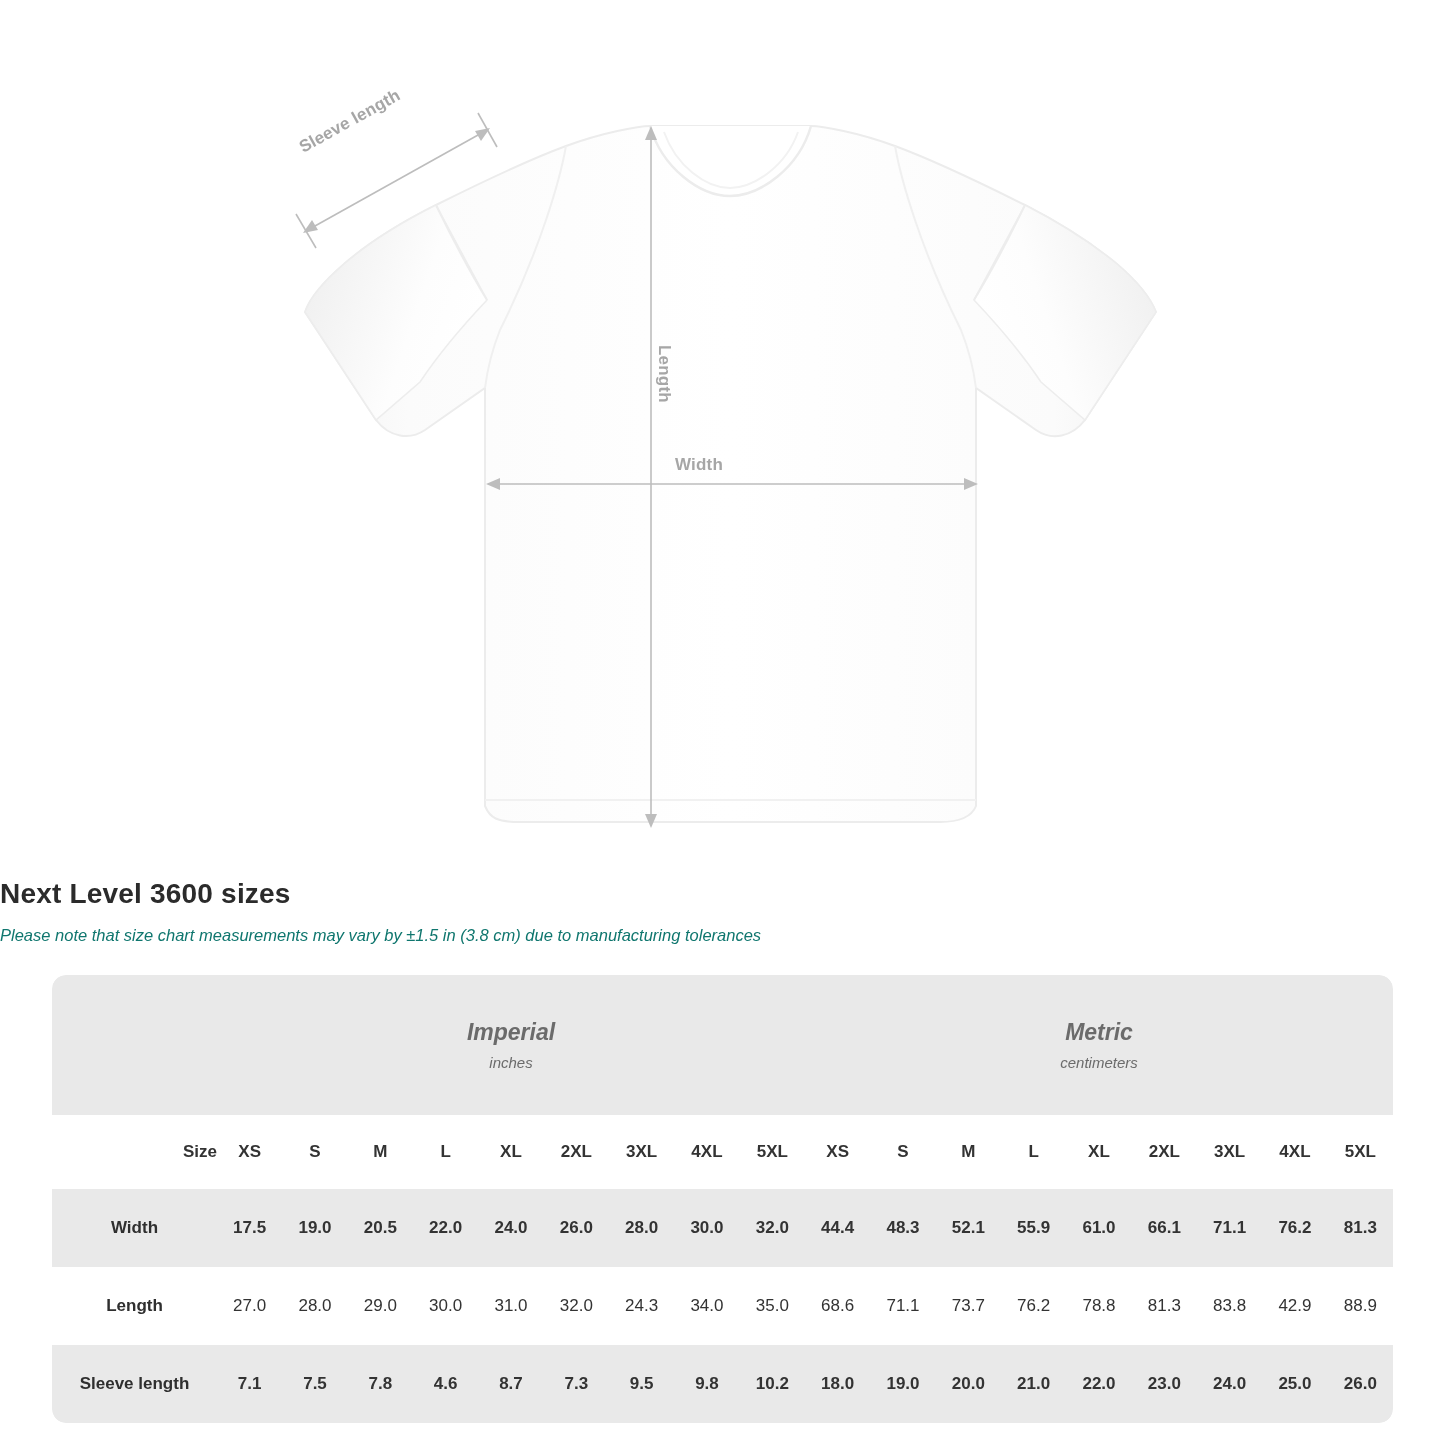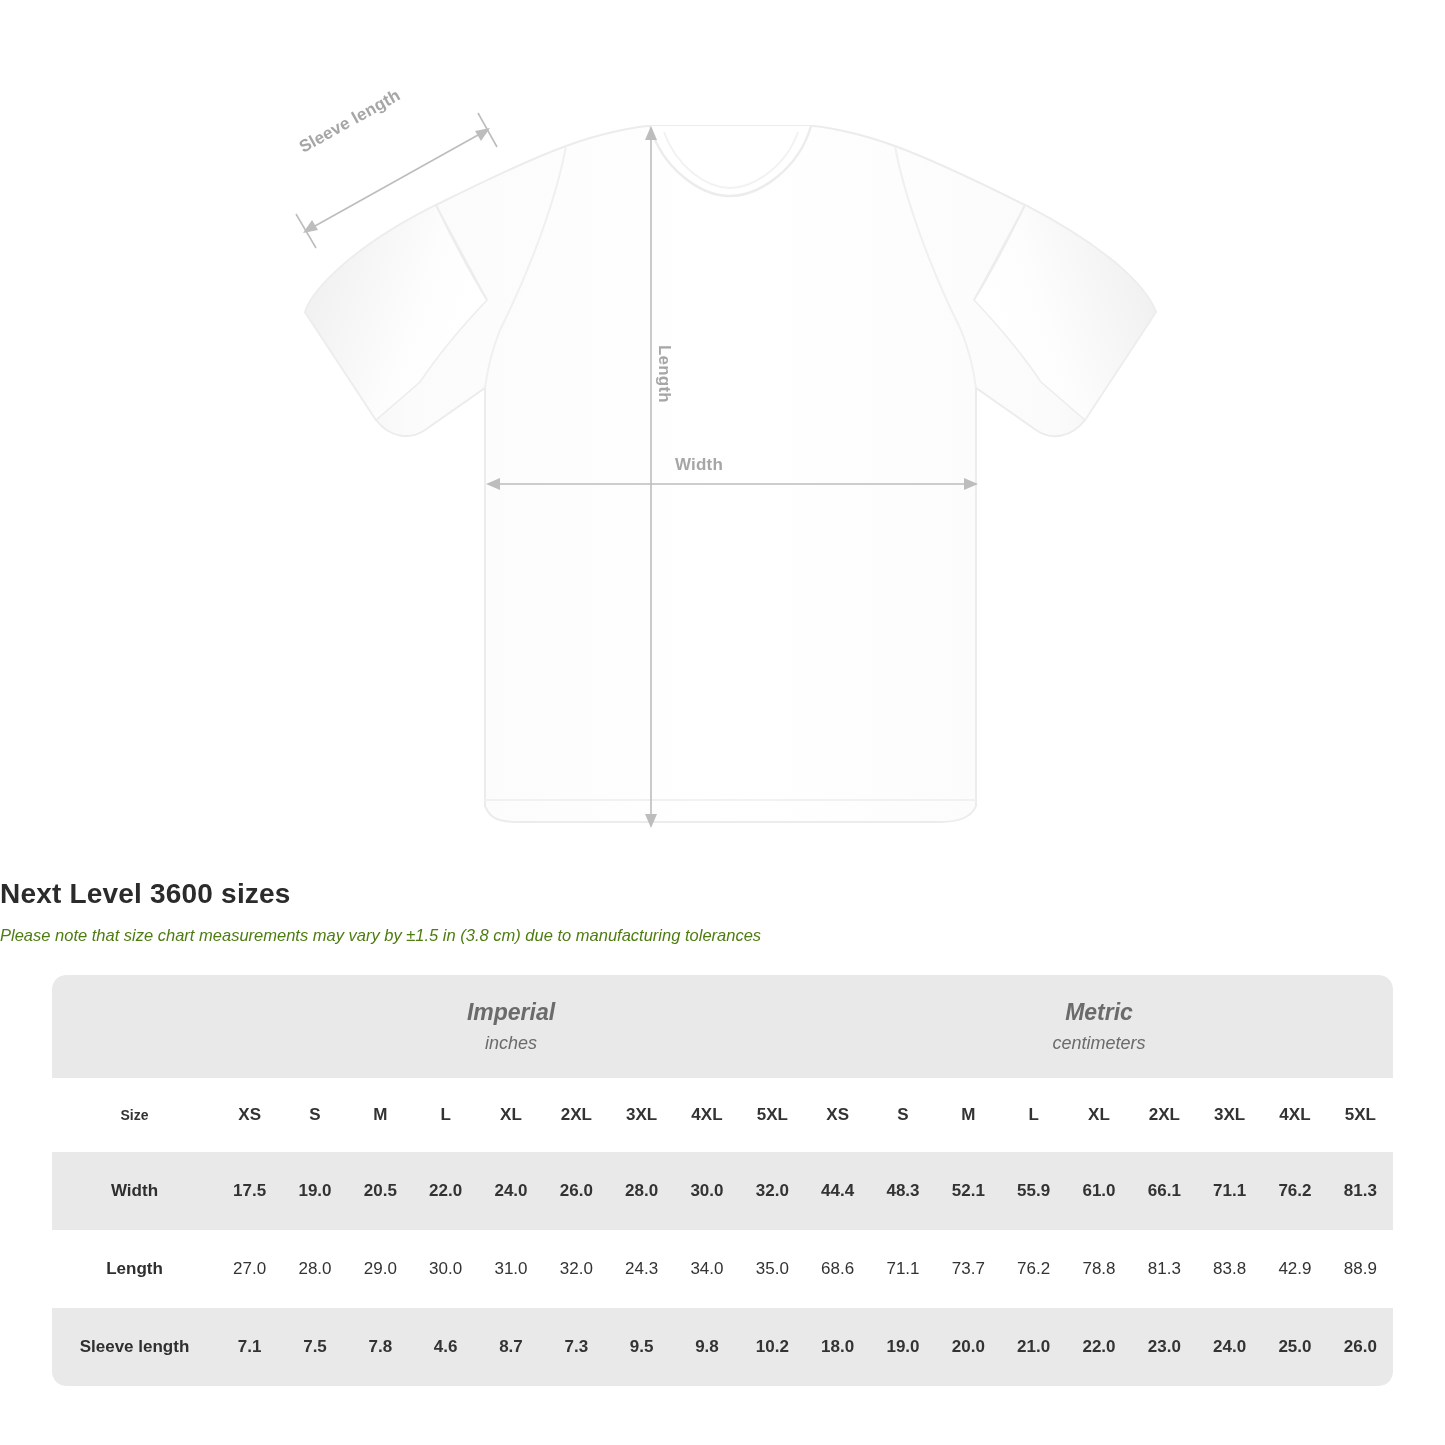--- a/index.html
+++ b/index.html
@@ -67,21 +67,21 @@
   .chart-title {
     font-size: 28px;
     font-weight: bold;
     color: #2b2b2b;
     margin: 0;
     letter-spacing: 0.2px;
   }
   .chart-note {
     font-size: 16.5px;
     font-style: italic;
-    color: #4d7c0f;
+    color: #0f766e;
     margin-top: 16px;
   }
 
   
   .table-wrap {
     margin: 30px 52px 0 52px;
     border-radius: 14px;
     overflow: hidden;
   }
   table.size-table {
@@ -90,46 +90,47 @@
     table-layout: fixed;
   }
   table.size-table td, table.size-table th {
     text-align: center;
     font-size: 17px;
     color: #333333;
     padding: 0;
   }
   .unit-row th {
     background: #e9e9e9;
-    height: 103px;
+    height: 140px;
     vertical-align: middle;
   }
   .unit-name {
     font-size: 23px;
     font-style: italic;
     font-weight: bold;
     color: #6b6b6b;
     line-height: 1.15;
   }
   .unit-sub {
-    font-size: 18px;
+    font-size: 15px;
     font-style: italic;
     color: #6b6b6b;
     margin-top: 8px;
     font-weight: normal;
   }
   .head-row th {
     background: #ffffff;
     height: 74px;
     font-size: 17px;
     font-weight: bold;
     color: #2f2f2f;
   }
   .head-row th.rowlabel {
-    font-size: 14px;
+    font-size: 17px;
+    text-align: right;
   }
   .data-row td {
     height: 78px;
     font-size: 17px;
   }
   .data-row.shade td {
     background: #e9e9e9;
     font-weight: bold;
   }
   .data-row td.rowlabel {

